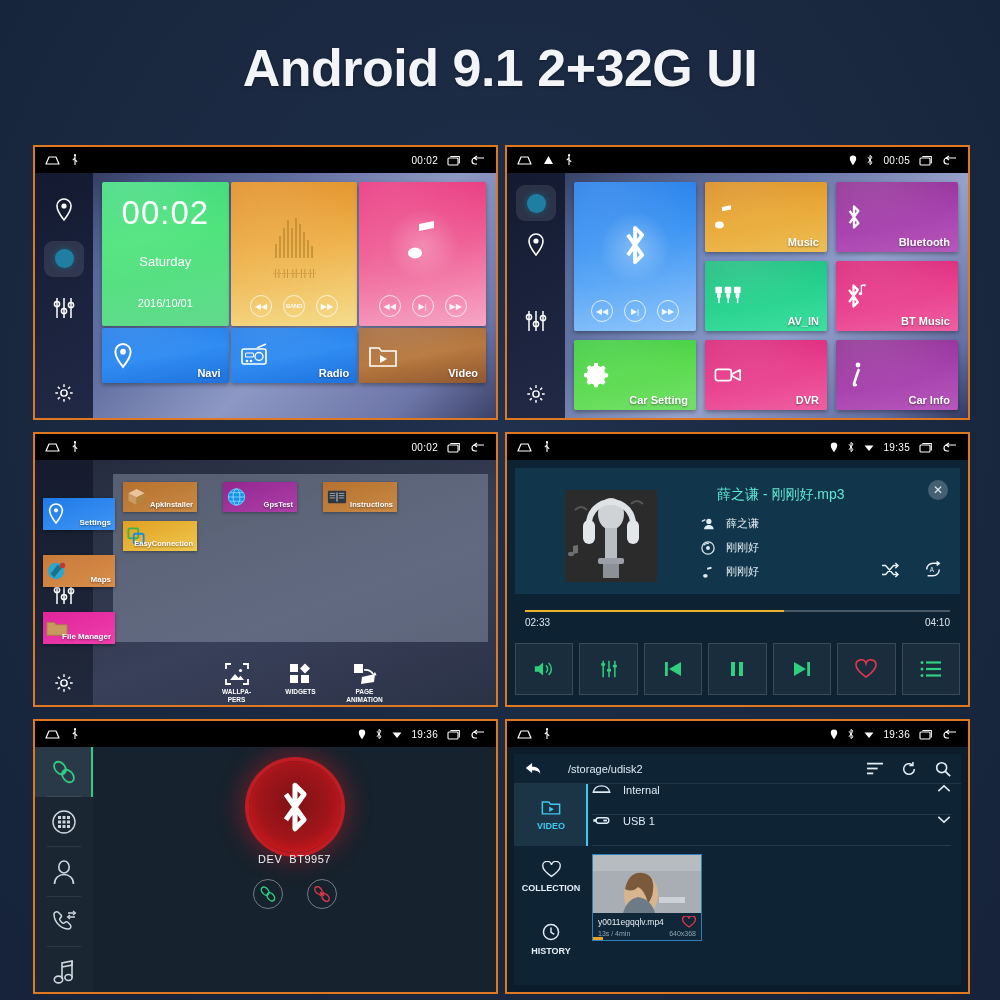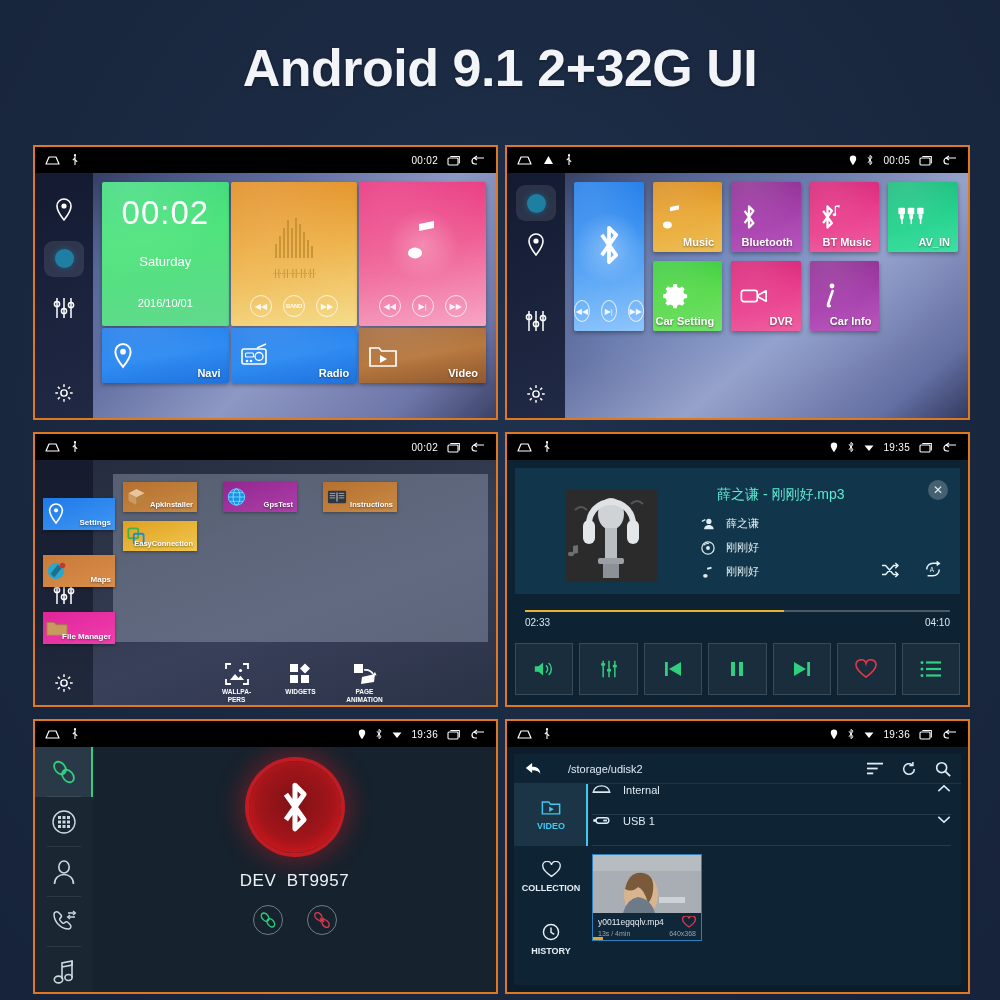--- a/index.html
+++ b/index.html
@@ -123,21 +123,21 @@
   }
   .ctrl-btn.band { font-size: 6px; font-weight: bold; letter-spacing: -.3px; }
   .eqbars { position:absolute; left:0; right:0; top: 34px; display:flex; align-items:flex-end; justify-content:center; gap:2px; height: 42px; opacity:.45;}
   .eqbars i { width:2px; background:#9a6a10; display:block; }
   .dotline { position:absolute; left:0; right:0; top: 86px; text-align:center; color: rgba(150,90,10,.55); font-size: 9px; letter-spacing:-1px; }
   .navi-t  { background: linear-gradient(170deg, #1a78e8 0%, #2f8cf2 50%, #1f72dd 100%); }
   .radio-t { background: linear-gradient(170deg, #1a78e8 0%, #2f8cf2 50%, #1f72dd 100%); }
   .video-t { background: linear-gradient(170deg, #a06436 0%, #b8793f 50%, #8f5830 100%); }
 
   
-  .p2-grid { display: grid; grid-template-columns: 1fr 1fr 1fr 1fr 1fr; grid-template-rows: 1fr 1fr 1fr; gap: 9px; height: 100%; }
+  .p2-grid { display: grid; grid-template-columns: 1fr 1fr 1fr; grid-template-rows: 1fr 1fr 1fr; gap: 9px; height: 100%; }
   .bt-big {
     grid-row: 1 / span 2;
     background: linear-gradient(170deg, #1f7ae8 0%, #3f96f3 40%, #8fc6fb 100%);
     position: relative;
   }
   .bt-big .halo {
     position:absolute; left:50%; top:44%; transform:translate(-50%,-50%);
     width: 72px; height: 72px; border-radius:50%;
     background: radial-gradient(circle, rgba(255,255,255,.30), rgba(255,255,255,0) 70%);
   }
@@ -219,21 +219,21 @@
   .bt-side .bs.active { background:#2a3947; }
   .bt-side .bs.active::after { content:""; position:absolute; right:0; top:0; bottom:0; width:2px; background:#2fcf7f; }
   .bt-side .bs:not(:last-child)::before { content:""; position:absolute; bottom:0; left:12px; right:12px; height:1px; background:rgba(255,255,255,.09);}
   .bt-main { flex:1; position:relative; display:flex; flex-direction:column; align-items:center; padding-top: 14px; }
   .bt-orb {
     width: 92px; height: 92px; border-radius:50%;
     background: radial-gradient(circle at 50% 45%, #7d1216 0%, #a3151a 55%, #c2171c 72%, rgba(200,25,30,.30) 80%, rgba(200,25,30,0) 100%);
     box-shadow: 0 0 0 4px rgba(214,28,34,.85), 0 0 22px 10px rgba(214,28,34,.35);
     display:flex; align-items:center; justify-content:center;
   }
-  .bt-dev { margin-top: 18px; color:#edf3f7; font-size: 17px; letter-spacing:.5px; }
+  .bt-dev { color:#edf3f7; font-size: 11px; letter-spacing:.5px; }
   .bt-actions { margin-top: 14px; display:flex; gap: 24px; }
   .bt-act {
     width: 30px; height: 30px; border-radius:50%; border:1px solid rgba(255,255,255,.4);
     display:flex; align-items:center; justify-content:center;
   }
 
   
   .fm { position:absolute; top:26px; left:0; right:0; bottom:0; background:#0c1c2a; padding: 7px; }
   .fm-box { background:#0e2435; height: 100%; display:flex; flex-direction:column; }
   .fm-top { height: 30px; display:flex; align-items:center; padding: 0 10px; gap: 26px; border-bottom:1px solid rgba(255,255,255,.08); }
@@ -511,48 +511,48 @@
 
           <div class="tile bluet-t">
             <span class="ic-wrap">
               <svg class="ic" width="18" height="28" viewBox="0 0 20 32">
                   <path d="M5 9 L15 23 L10 28 V4 L15 9 L5 23" fill="none" stroke="#fff" stroke-width="2.6" stroke-linejoin="round"></path>
                 </svg>
             </span>
             <span class="lbl">Bluetooth</span>
           </div>
 
-          <div class="tile btmus-t">
-            <span class="ic-wrap">
-              <svg class="ic" width="24" height="28" viewBox="0 0 26 32">
-                  <path d="M4 9 L14 23 L9 28 V4 L14 9 L4 23" fill="none" stroke="#fff" stroke-width="2.6" stroke-linejoin="round"></path>
-                  <path d="M18 13 V4 l4-.8 v2" fill="none" stroke="#fff" stroke-width="1.5"></path>
-                  <ellipse cx="17" cy="13.4" rx="2.1" ry="1.7" fill="#fff"></ellipse>
-                </svg>
-            </span>
-            <span class="lbl">BT Music</span>
-          </div>
-
           <div class="tile avin-t">
             <span class="ic-wrap">
               <svg class="ic" width="28" height="24" viewBox="0 0 30 24">
                   <g fill="#fff">
                     <rect x="1.5" y="2" width="7" height="7" rx="1"></rect>
                     <path d="M3.2 9 h4 v3.6 a2 2 0 0 1-4 0z"></path>
                     <rect x="4.5" y="12.6" width="1.6" height="7"></rect>
                     <rect x="11.5" y="2" width="7" height="7" rx="1"></rect>
                     <path d="M13.2 9 h4 v3.6 a2 2 0 0 1-4 0z"></path>
                     <rect x="14.5" y="12.6" width="1.6" height="7"></rect>
                     <rect x="21.5" y="2" width="7" height="7" rx="1"></rect>
                     <path d="M23.2 9 h4 v3.6 a2 2 0 0 1-4 0z"></path>
                     <rect x="24.5" y="12.6" width="1.6" height="7"></rect>
                   </g>
                 </svg>
             </span>
             <span class="lbl">AV_IN</span>
+          </div>
+
+          <div class="tile btmus-t">
+            <span class="ic-wrap">
+              <svg class="ic" width="24" height="28" viewBox="0 0 26 32">
+                  <path d="M4 9 L14 23 L9 28 V4 L14 9 L4 23" fill="none" stroke="#fff" stroke-width="2.6" stroke-linejoin="round"></path>
+                  <path d="M18 13 V4 l4-.8 v2" fill="none" stroke="#fff" stroke-width="1.5"></path>
+                  <ellipse cx="17" cy="13.4" rx="2.1" ry="1.7" fill="#fff"></ellipse>
+                </svg>
+            </span>
+            <span class="lbl">BT Music</span>
           </div>
 
           <div class="tile carset-t">
             <span class="ic-wrap">
               <svg class="ic" width="26" height="26" viewBox="0 0 24 24">
                   <path d="M12 7.4a4.6 4.6 0 1 0 0 9.2 4.6 4.6 0 0 0 0-9.2zm0 2.6a2 2 0 1 1 0 4 2 2 0 0 1 0-4z" fill="#fff"></path>
                   <path d="M10.4 1h3.2l.5 2.6 2.2 1 2.3-1.3 2.3 2.3-1.3 2.3 1 2.2 2.6.5v3.2l-2.6.5-1 2.2 1.3 2.3-2.3 2.3-2.3-1.3-2.2 1-.5 2.6h-3.2l-.5-2.6-2.2-1-2.3 1.3-2.3-2.3 1.3-2.3-1-2.2L1 13.6v-3.2l2.6-.5 1-2.2-1.3-2.3 2.3-2.3 2.3 1.3 2.2-1z" fill="#fff"></path>
                 </svg>
             </span>
             <span class="lbl">Car Setting</span>

